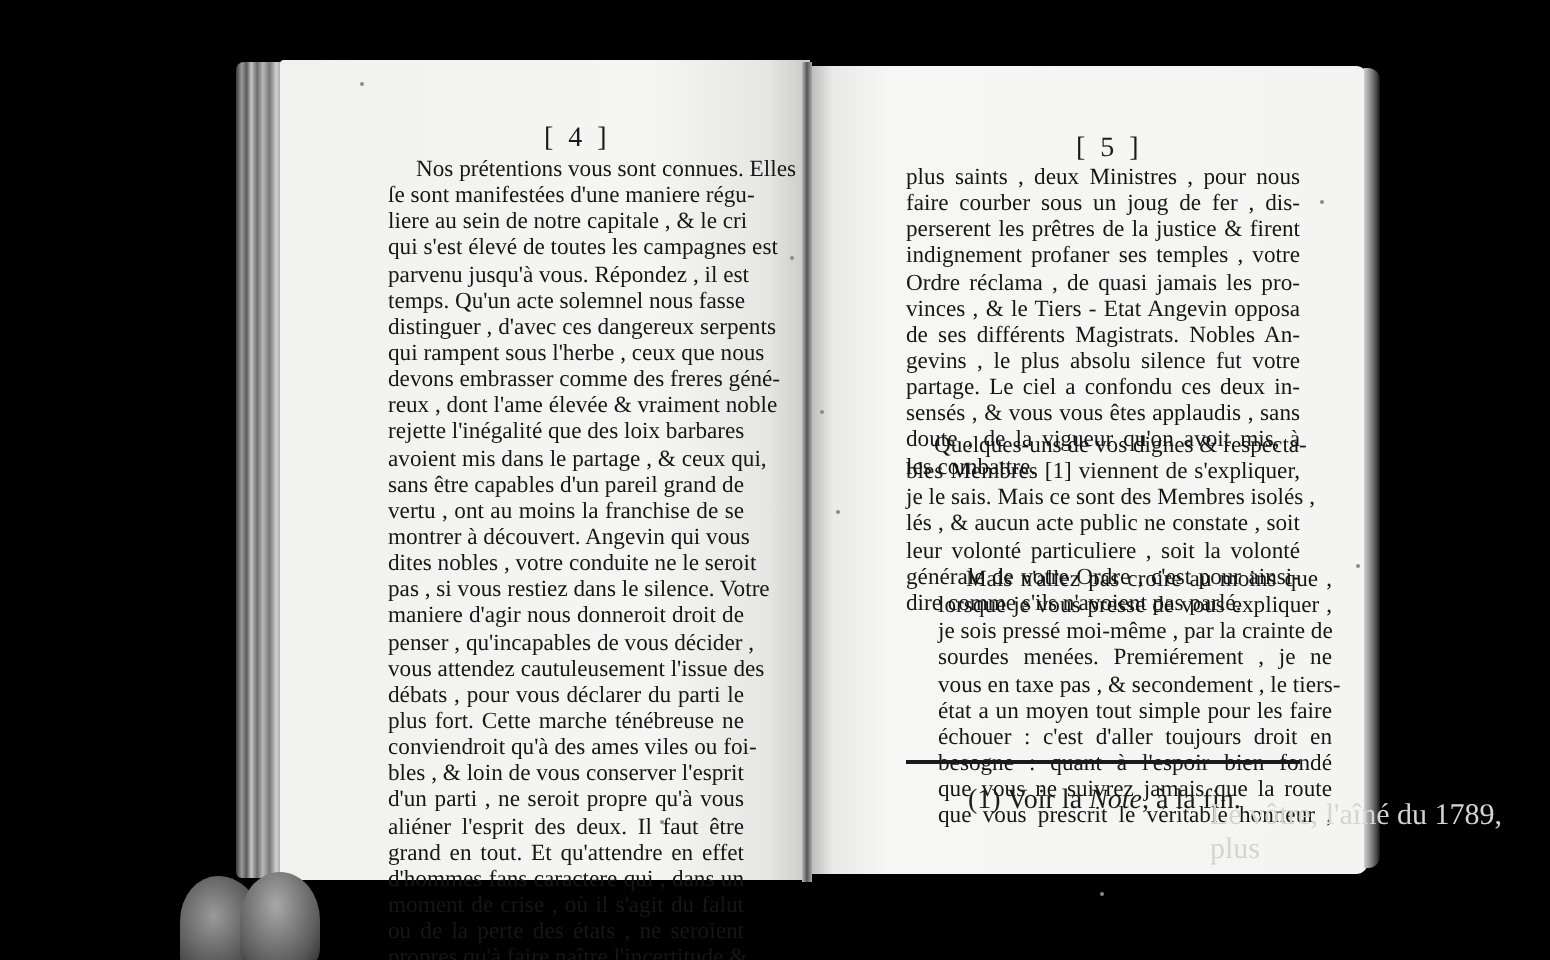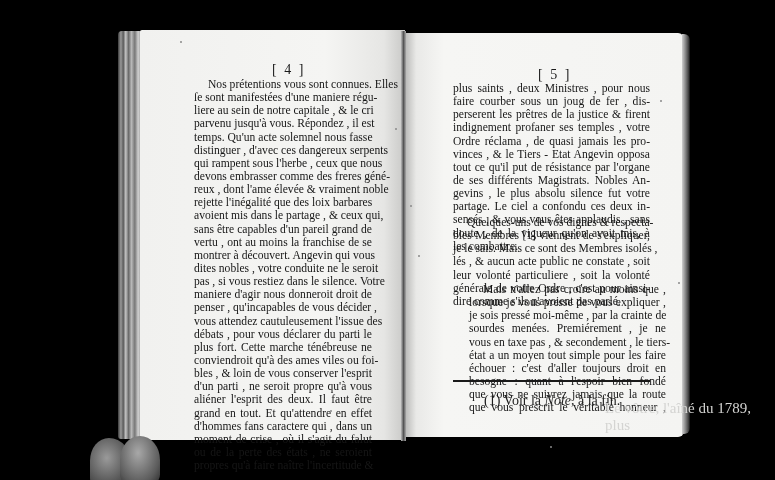--- a/index.html
+++ b/index.html
@@ -94,20 +94,21 @@
   <div class="edge-right"></div>
   <div class="gutter"></div>
 
   <div class="page-number pn-left">[ 4 ]</div>
   <div class="page-number pn-right">[ 5 ]</div>
 
   <div class="text-block tb-left">
     <span class="line indent">Nos prétentions vous sont connues. Elles</span>
     <span class="line">ſe sont manifestées d'une maniere régu-</span>
     <span class="line">liere au sein de notre capitale , &amp; le cri</span>
+    <span class="line">qui s'est élevé de toutes les campagnes est</span>
     <span class="line">parvenu jusqu'à vous. Répondez , il est</span>
     <span class="line">temps. Qu'un acte solemnel nous fasse</span>
     <span class="line">distinguer , d'avec ces dangereux serpents</span>
     <span class="line">qui rampent sous l'herbe , ceux que nous</span>
     <span class="line">devons embrasser comme des freres géné-</span>
     <span class="line">reux , dont l'ame élevée &amp; vraiment noble</span>
     <span class="line">rejette l'inégalité que des loix barbares</span>
     <span class="line">avoient mis dans le partage , &amp; ceux qui,</span>
     <span class="line">sans être capables d'un pareil grand de</span>
     <span class="line">vertu , ont au moins la franchise de se</span>
@@ -131,21 +132,20 @@
 
   </div>
 
   <div class="text-block tb-right-1">
     <span class="line">plus saints , deux Ministres , pour nous</span>
     <span class="line">faire courber sous un joug de fer , dis-</span>
     <span class="line">perserent les prêtres de la justice &amp; firent</span>
     <span class="line">indignement profaner ses temples , votre</span>
     <span class="line">Ordre réclama , de quasi jamais les pro-</span>
     <span class="line">vinces , &amp; le Tiers - Etat Angevin opposa</span>
-    <span class="line">tout ce qu'il put de résistance par l'organe</span>
     <span class="line">de ses différents Magistrats. Nobles An-</span>
     <span class="line">gevins , le plus absolu silence fut votre</span>
     <span class="line">partage. Le ciel a confondu ces deux in-</span>
     <span class="line">sensés , &amp; vous vous êtes applaudis , sans</span>
     <span class="line">doute , de la vigueur qu'on avoit mis, à</span>
     <span class="line last">les combattre.</span>
   </div>
 
   <div class="text-block tb-right-2">
     <span class="line indent">Quelques-uns de vos dignes &amp; respecta-</span>

